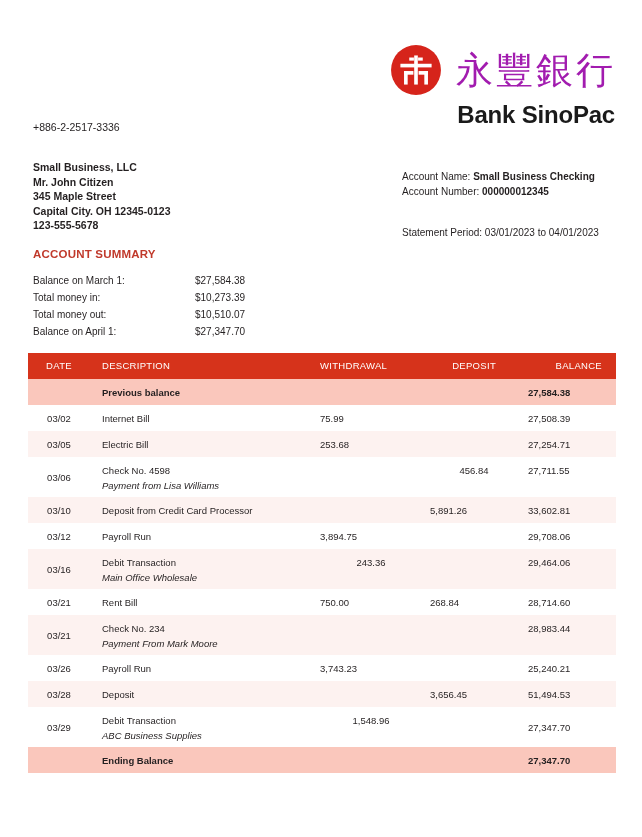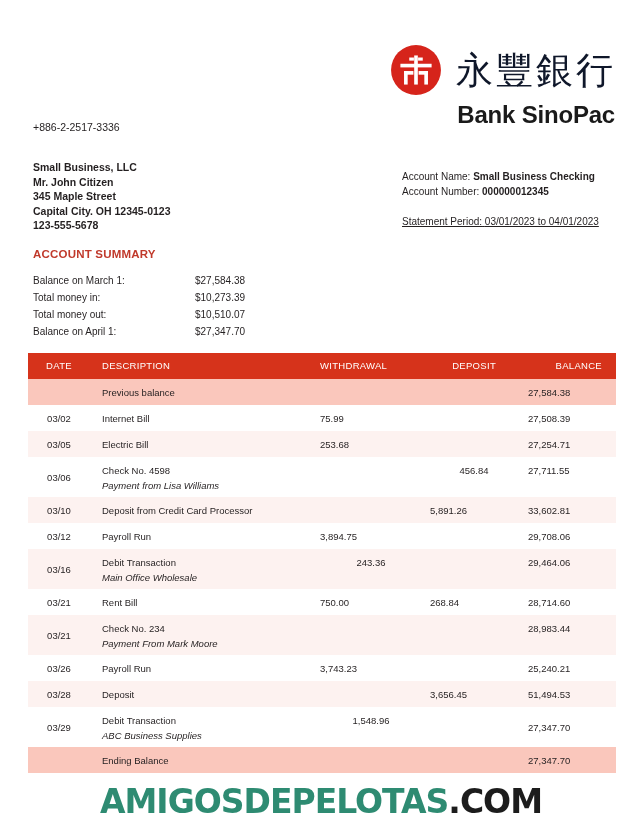--- a/index.html
+++ b/index.html
@@ -16,21 +16,21 @@
   
   .logo-block {
     position: absolute; top: 44px; right: 26px;
     display: flex; flex-direction: column; align-items: flex-end;
   }
   .logo-row { display: flex; align-items: center; gap: 14px; }
   .logo-mark { width: 52px; height: 52px; flex: 0 0 52px; }
   .logo-cjk {
     font-family: Liberation Sans, sans-serif;
     font-size: 37px; line-height: 1;
-    letter-spacing: 3px; color: #0f172a; font-weight: 400;
+    letter-spacing: 3px; color: #a21caf; font-weight: 400;
   }
   .logo-latin {
     font-size: 24px; font-weight: bold; color: #1a1a1a;
     letter-spacing: -0.2px; margin-top: 5px; padding-right: 1px;
   }
 
   
   .bank-addr {
     position: absolute; left: 33px; top: 120px;
     font-size: 10.5px; line-height: 15px; color: #231f20;
@@ -41,21 +41,21 @@
     position: absolute; left: 33px; top: 160px;
     font-size: 10.5px; line-height: 14.5px; font-weight: bold; color: #231f20;
   }
 
   
   .acct-info {
     position: absolute; left: 402px; top: 169px;
     font-size: 10px; line-height: 15px; color: #231f20;
   }
   .acct-info .strong { font-weight: bold; }
-  .acct-period { margin-top: 15px; text-decoration: underline; }
+  .acct-period { margin-top: 26px; }
 
   
   .summary-title {
     position: absolute; left: 33px; top: 248px;
     font-size: 11.5px; font-weight: bold; color: #C0392B; letter-spacing: 0.2px;
   }
   .summary-table {
     position: absolute; left: 33px; top: 272px;
     font-size: 10px; line-height: 17px; border-collapse: collapse;
   }
@@ -82,21 +82,21 @@
   .c-dep   { width: 96px;  text-align: left;   padding-left: 8px !important; }
   .c-bal   { width: 98px;  text-align: left;   padding-left: 10px !important; }
 
   th.c-desc { text-align: left; padding-left: 12px !important; }
   th.c-with { text-align: left; padding-left: 8px !important; }
   th.c-dep  { text-align: right; padding-right: 22px !important; }
   th.c-bal  { text-align: right; padding-right: 14px !important; }
 
   .row-band td {
     background: #FAC7BC;
-    font-weight: normal;
+    font-weight: bold;
     height: 26px;
   }
   .row-alt td { background: #FDF2F0; }
   .row-plain td { background: #ffffff; }
 
   .txn tbody tr.single td { height: 26px; }
   .txn tbody tr.dual td   { height: 40px; }
 
   .desc-main { display: block; line-height: 13px; }
   .desc-sub  { display: block; font-style: italic; line-height: 13px; margin-top: 2px; }
@@ -315,17 +315,14 @@
         <tr class="row-band single">
           <td class="c-date"></td>
           <td class="c-desc">Ending Balance</td>
           <td class="c-with"></td>
           <td class="c-dep"></td>
           <td class="c-bal">27,347.70</td>
         </tr>
       </tbody>
   </table>
 
-  <div class="watermark">
-    <span class="wm-a">AMIGOSDEPELOTAS</span><span class="wm-b">.COM</span>
-  </div>
 
 </div>
 
 </body></html>

